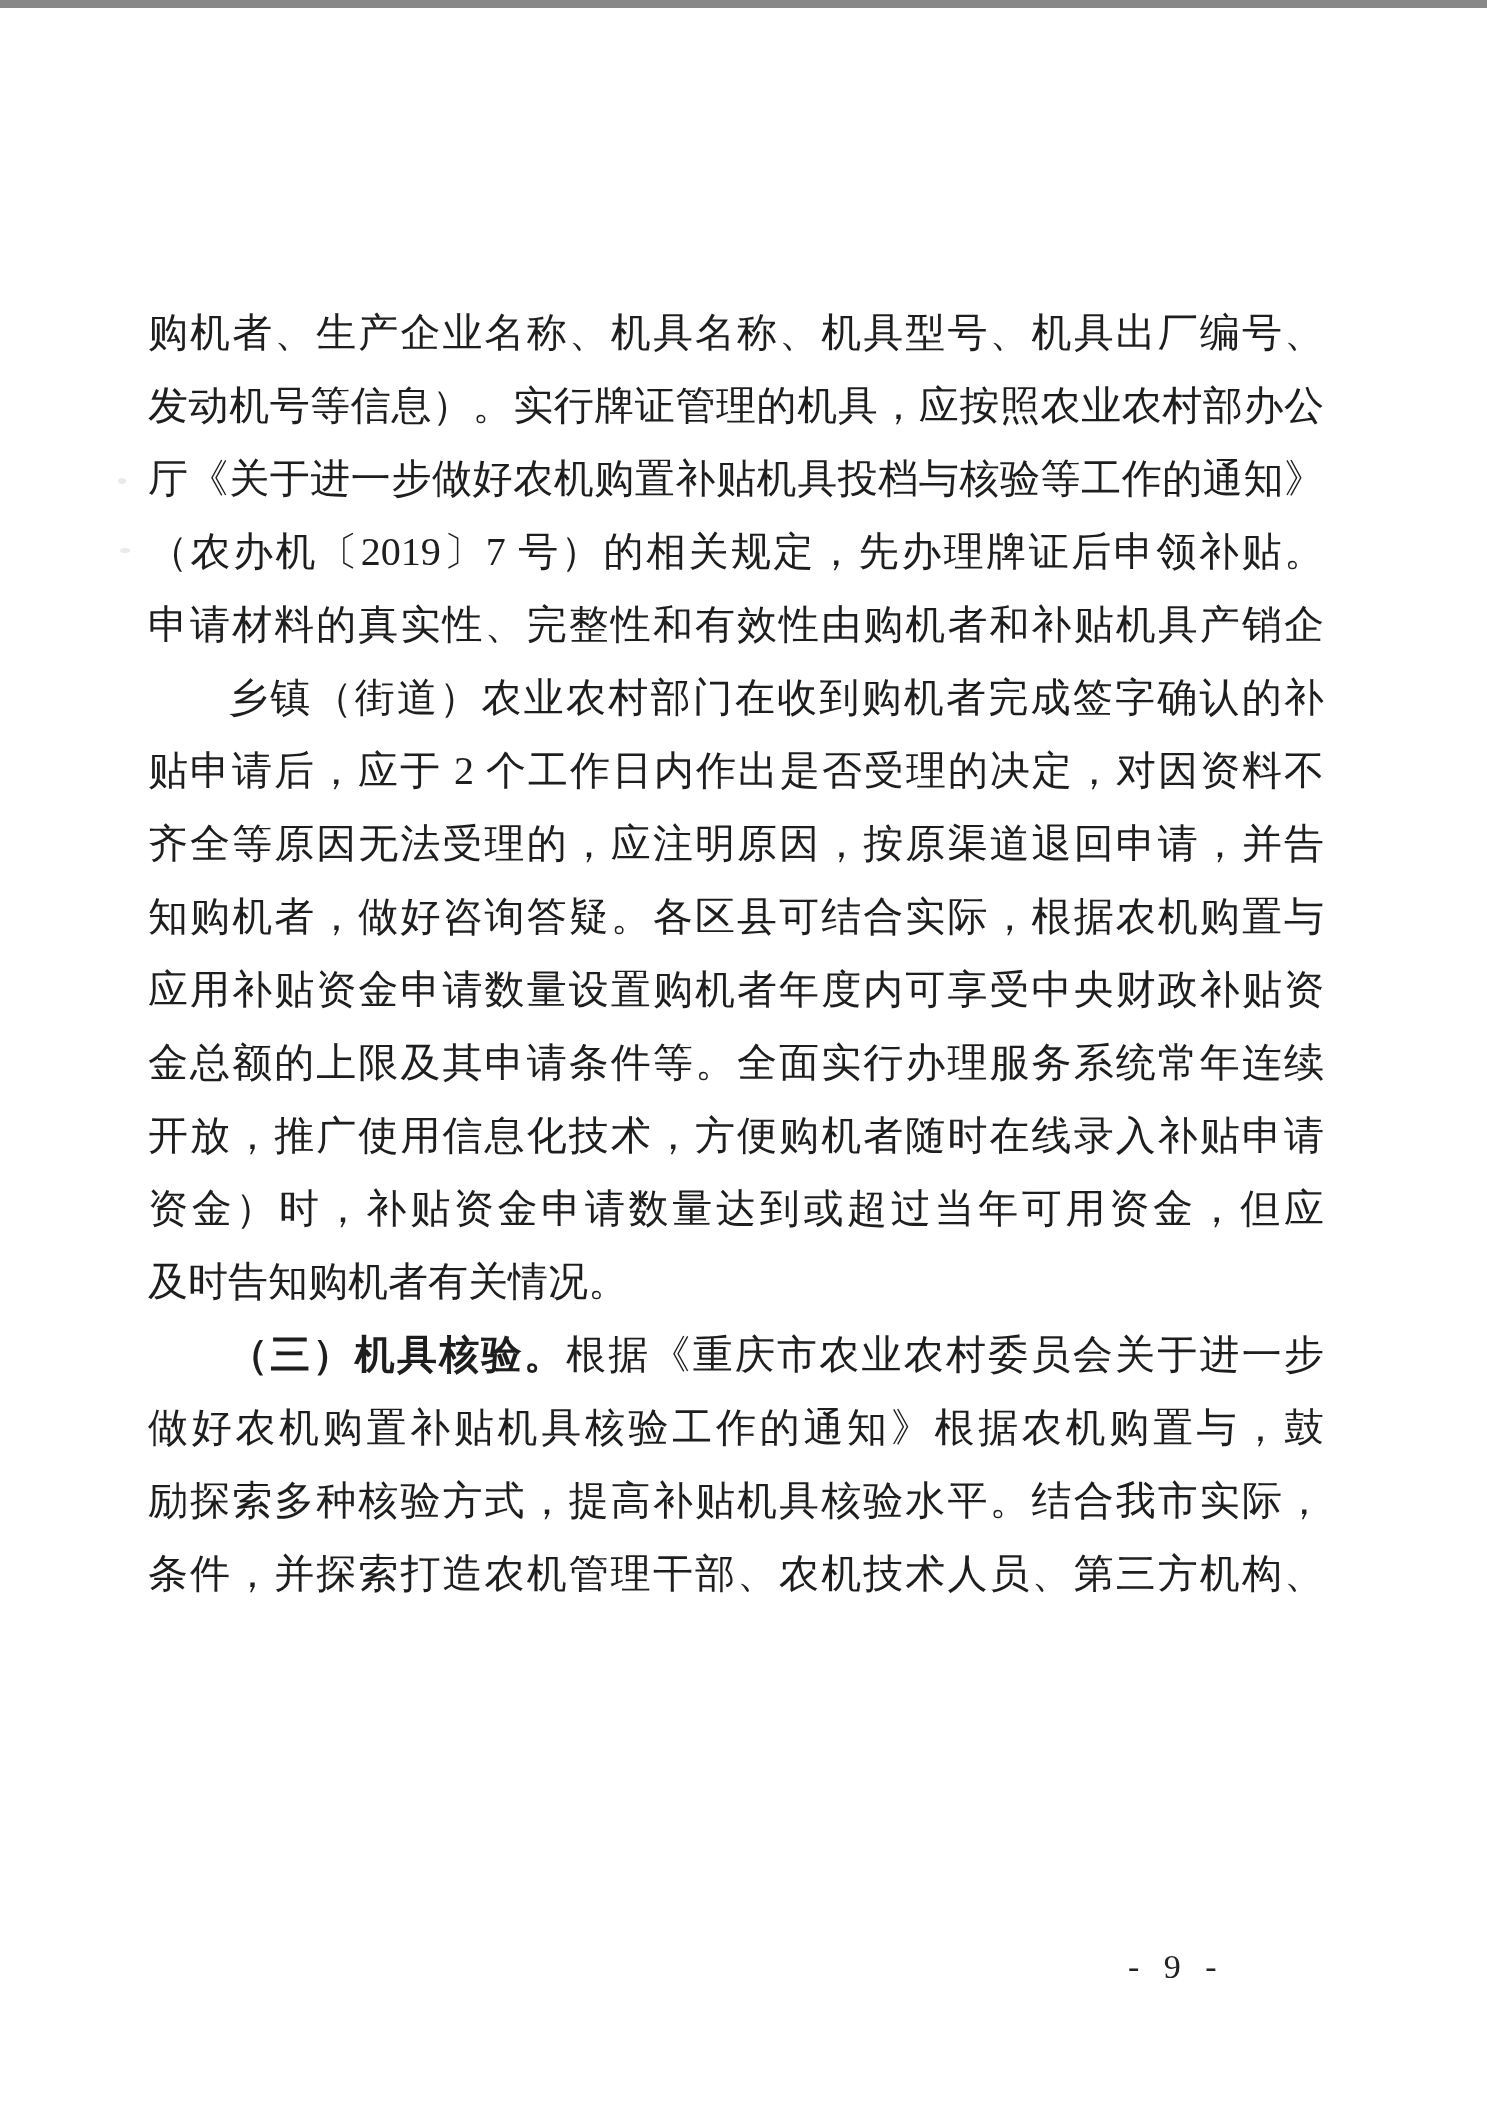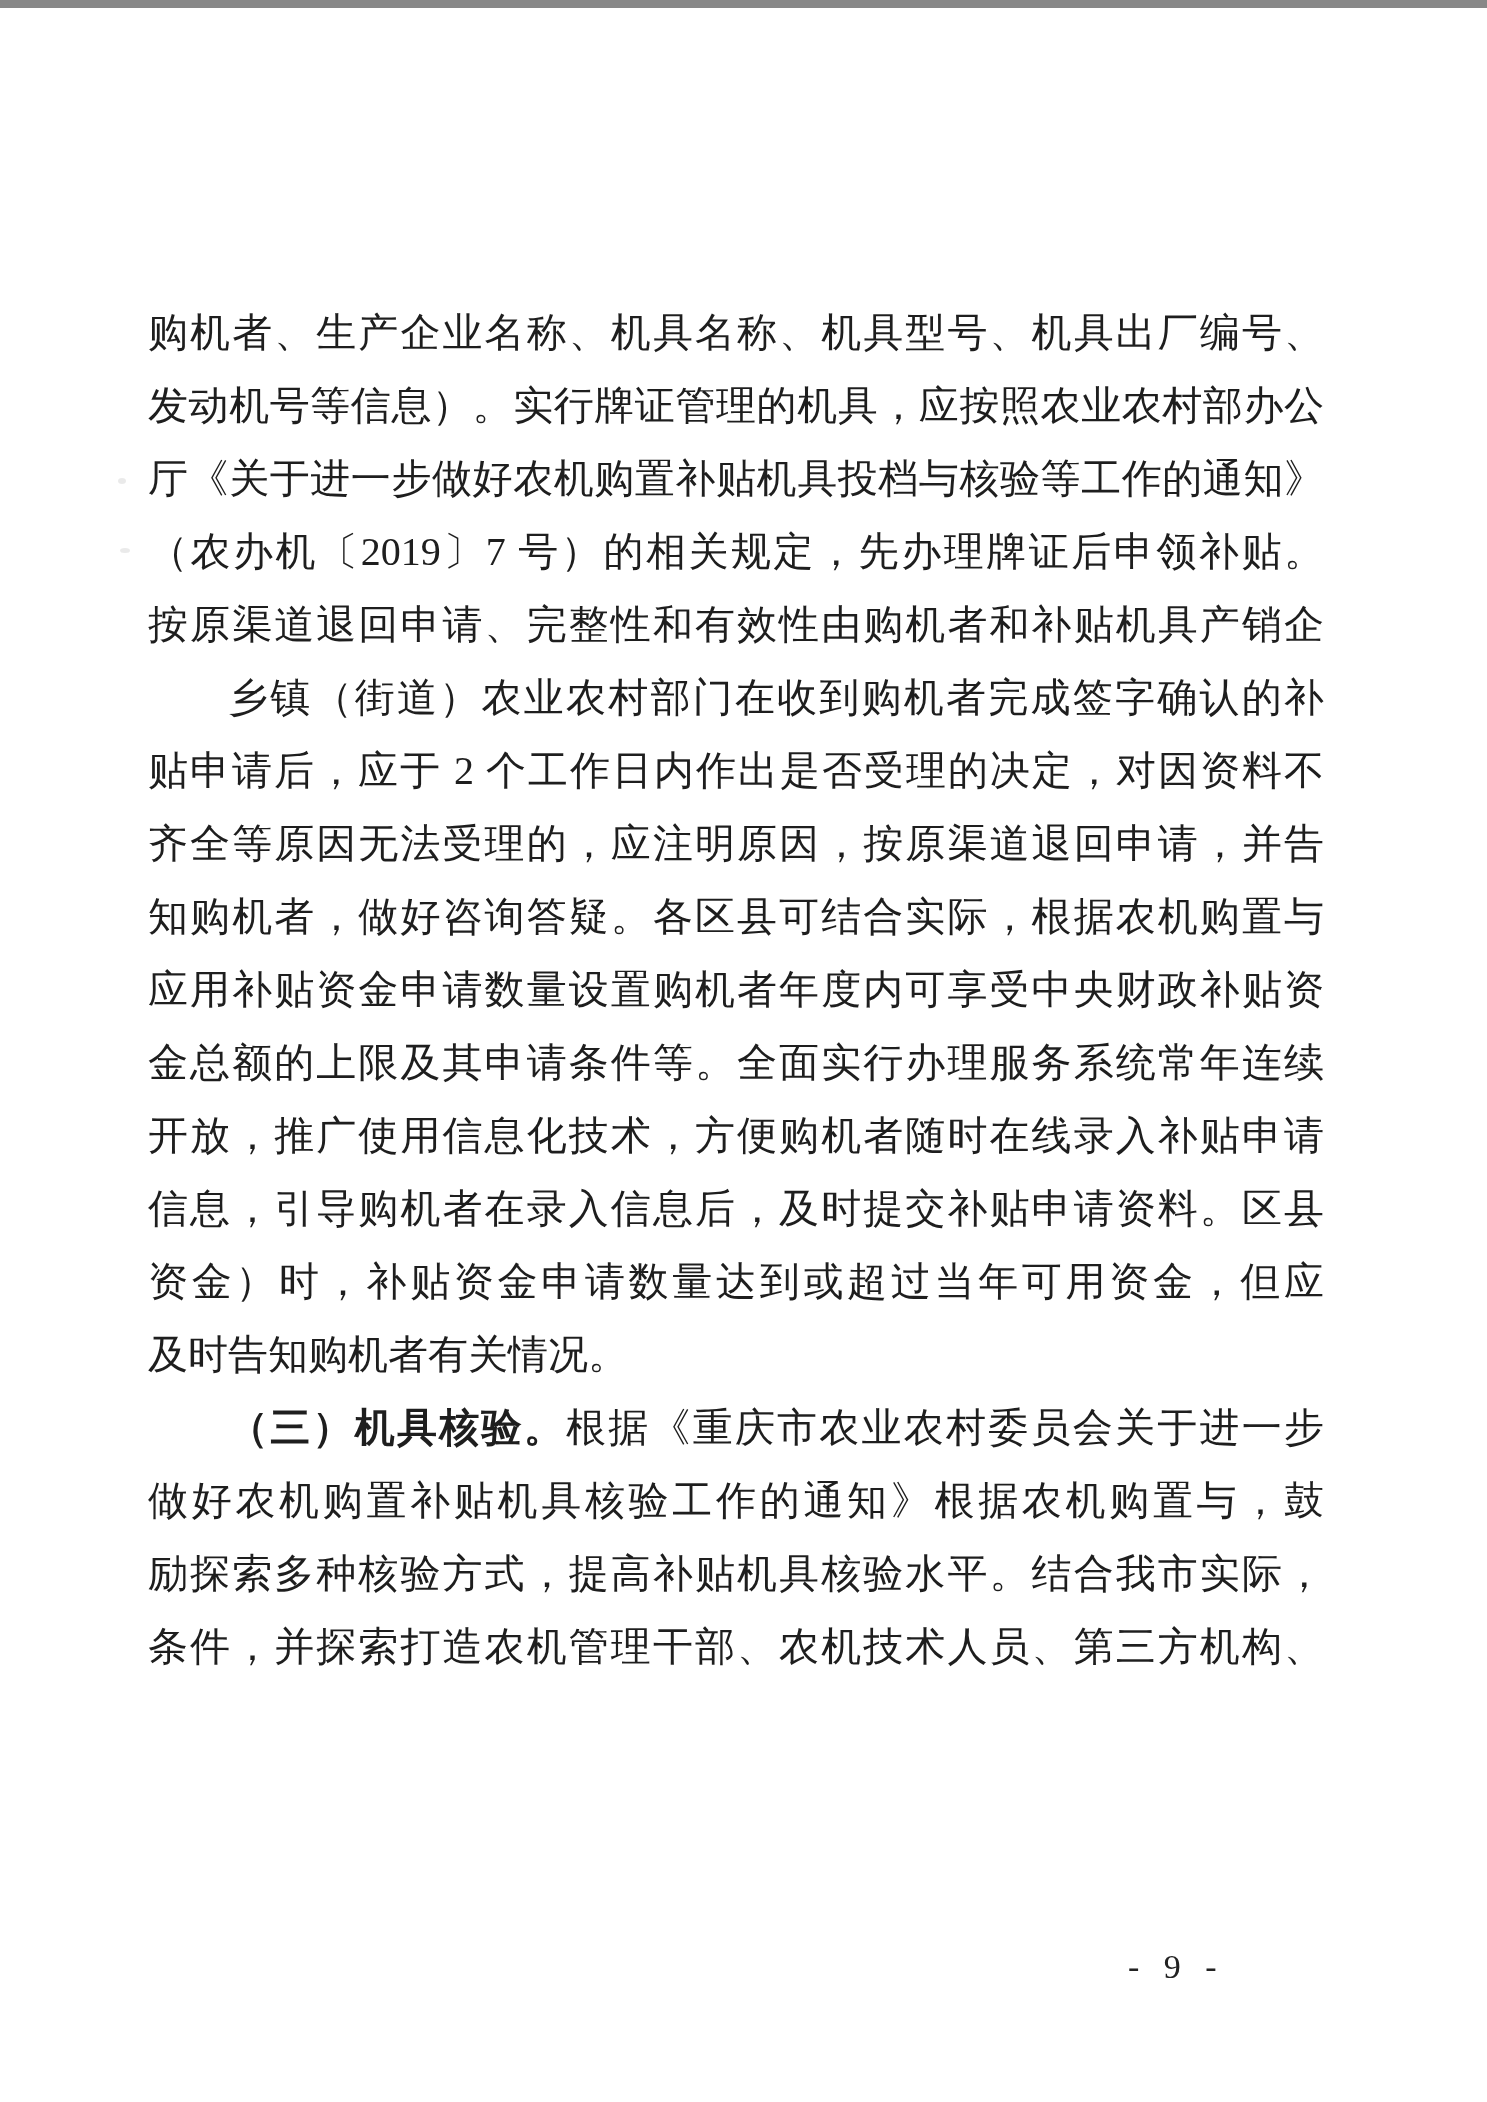--- a/index.html
+++ b/index.html
@@ -72,32 +72,31 @@
   <div class="speck s1"></div>
   <div class="speck s2"></div>
 
   <div class="textblock">
 
     <div class="para">
       <div class="line">购机者、生产企业名称、机具名称、机具型号、机具出厂编号、</div>
       <div class="line">发动机号等信息）。实行牌证管理的机具，应按照农业农村部办公</div>
       <div class="line">厅《关于进一步做好农机购置补贴机具投档与核验等工作的通知》</div>
       <div class="line">（农办机〔2019〕7 号）的相关规定，先办理牌证后申领补贴。</div>
-      <div class="line">按原渠道退回申请、完整性和有效性由购机者和补贴机具产销企</div>
+      <div class="line">申请材料的真实性、完整性和有效性由购机者和补贴机具产销企</div>
     </div>
 
     <div class="para">
       <div class="line indent">乡镇（街道）农业农村部门在收到购机者完成签字确认的补</div>
       <div class="line">贴申请后，应于 2 个工作日内作出是否受理的决定，对因资料不</div>
       <div class="line">齐全等原因无法受理的，应注明原因，按原渠道退回申请，并告</div>
       <div class="line">知购机者，做好咨询答疑。各区县可结合实际，根据农机购置与</div>
       <div class="line">应用补贴资金申请数量设置购机者年度内可享受中央财政补贴资</div>
       <div class="line">金总额的上限及其申请条件等。全面实行办理服务系统常年连续</div>
       <div class="line">开放，推广使用信息化技术，方便购机者随时在线录入补贴申请</div>
-      <div class="line">信息，引导购机者在录入信息后，及时提交补贴申请资料。区县</div>
       <div class="line">资金）时，补贴资金申请数量达到或超过当年可用资金，但应</div>
       <div class="line para-end">及时告知购机者有关情况。</div>
     </div>
 
     <div class="para">
       <div class="line indent">
         <span class="bold-lead">（三）机具核验。</span><span>根据《重庆市农业农村委员会关于进一步</span>
       </div>
       <div class="line">做好农机购置补贴机具核验工作的通知》根据农机购置与，鼓</div>
       <div class="line">励探索多种核验方式，提高补贴机具核验水平。结合我市实际，</div>

